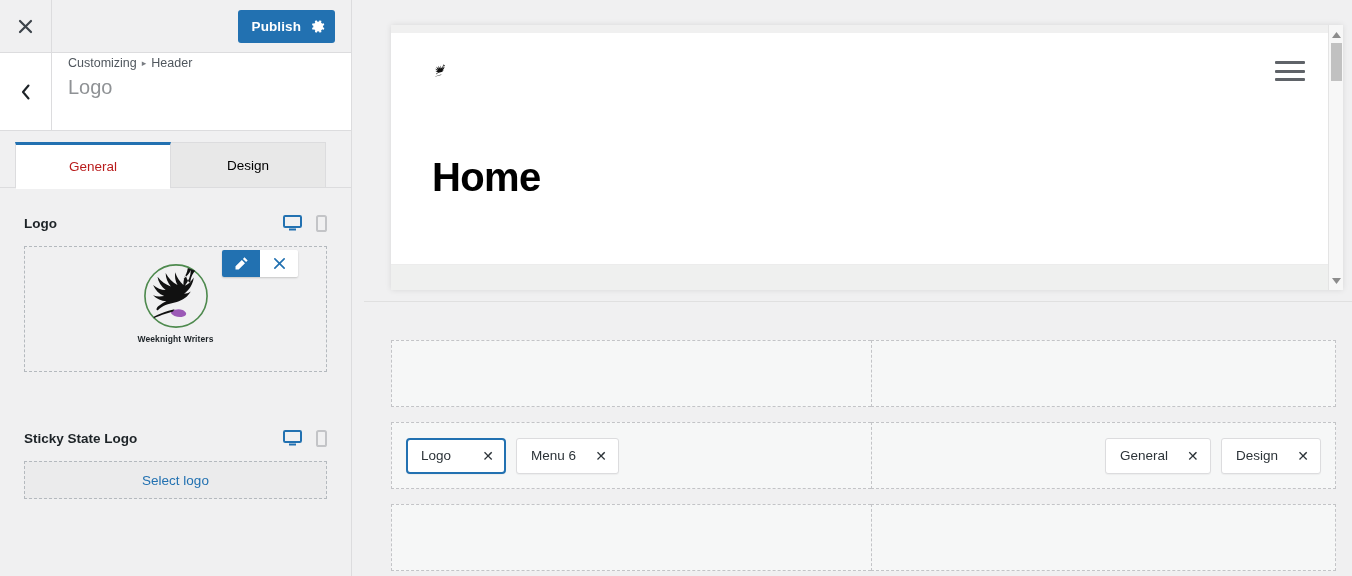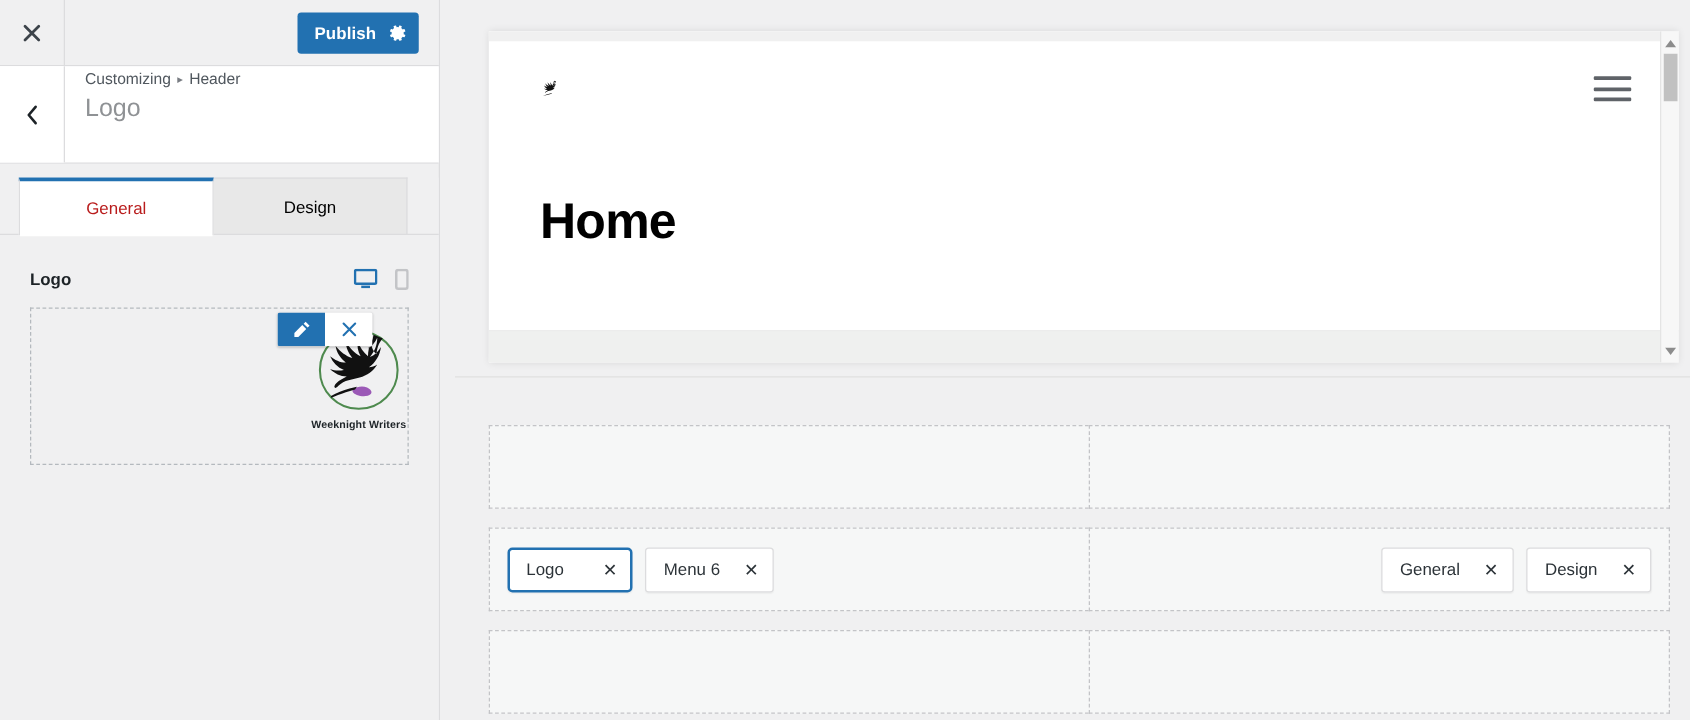--- a/index.html
+++ b/index.html
@@ -161,21 +161,21 @@
   }
   .device-toggles { display: flex; align-items: center; gap: 14px; }
   .dev-icon { cursor: pointer; display: flex; align-items: center; }
 
   
   .logo-box {
     position: relative;
     border: 1px dashed #b4b9be;
     background: #f0f0f1;
     height: 126px;
-    display: flex; align-items: center; justify-content: flex-end;
+    display: flex; align-items: center; justify-content: center;
   }
   .logo-art {
     width: 78px; height: 100px;
     display: flex; flex-direction: column; align-items: center;
     justify-content: flex-start;
   }
   .logo-art .mark { width: 74px; height: 74px; display:block; }
   .logo-art .wordmark {
     font-size: 8.5px;
     color: #1d2327;
@@ -430,20 +430,41 @@
             </div>
             <div class="act-btn act-remove">
               <svg width="13" height="13" viewBox="0 0 14 14">
                 <path d="M2 2 L12 12 M12 2 L2 12" stroke="#2271b1" stroke-width="1.8" stroke-linecap="round"></path>
               </svg>
             </div>
           </div>
         </div>
       </div>
 
+      <div class="control" style="padding-top:55px">
+        <div class="control-head">
+          <span class="control-label">Sticky State Logo</span>
+          <span class="device-toggles">
+            <span class="dev-icon">
+              <svg width="19" height="16" viewBox="0 0 19 16">
+                <rect x="1" y="1" width="17" height="11" rx="1.2" fill="none" stroke="#2271b1" stroke-width="2"></rect>
+                <rect x="6" y="13.5" width="7" height="2" fill="#2271b1"></rect>
+              </svg>
+            </span>
+            <span class="dev-icon">
+              <svg width="11" height="17" viewBox="0 0 11 17">
+                <rect x="1" y="1" width="9" height="15" rx="1.6" fill="none" stroke="#c3c4c7" stroke-width="2"></rect>
+              </svg>
+            </span>
+          </span>
+        </div>
+        <div class="select-logo">
+          <span>Select logo</span>
+        </div>
+      </div>
 
     </div>
   </div>
 
   <div class="preview-wrap">
 
     <div class="preview-frame">
       <div class="site-topbar"></div>
 
       <div class="site-header">

